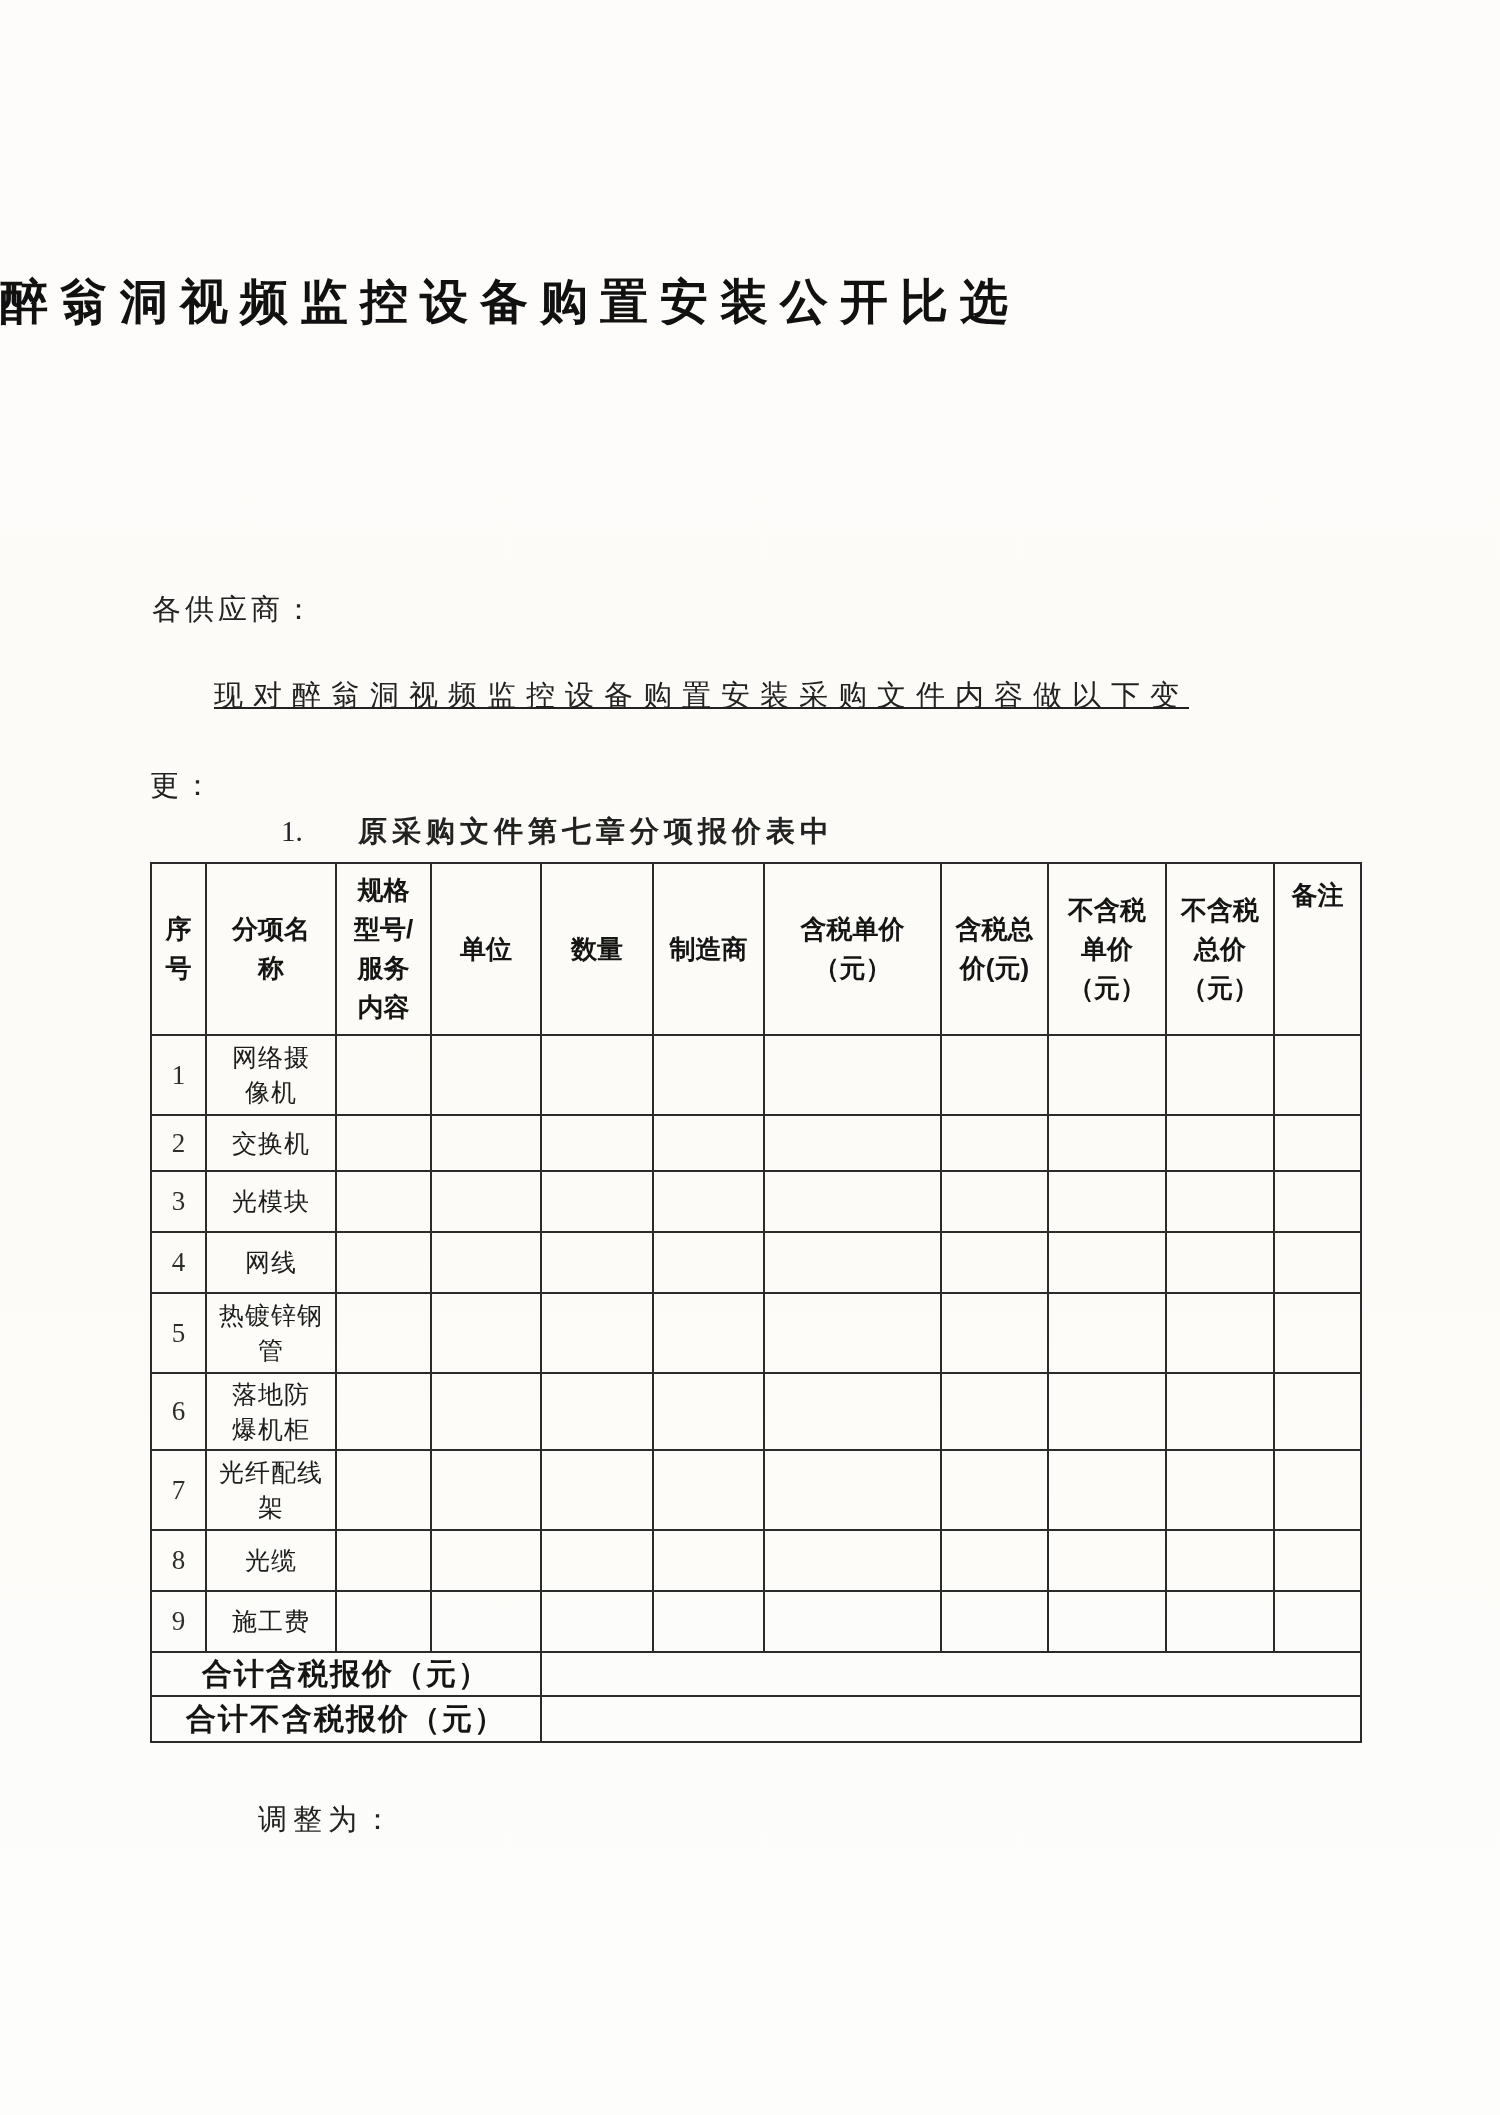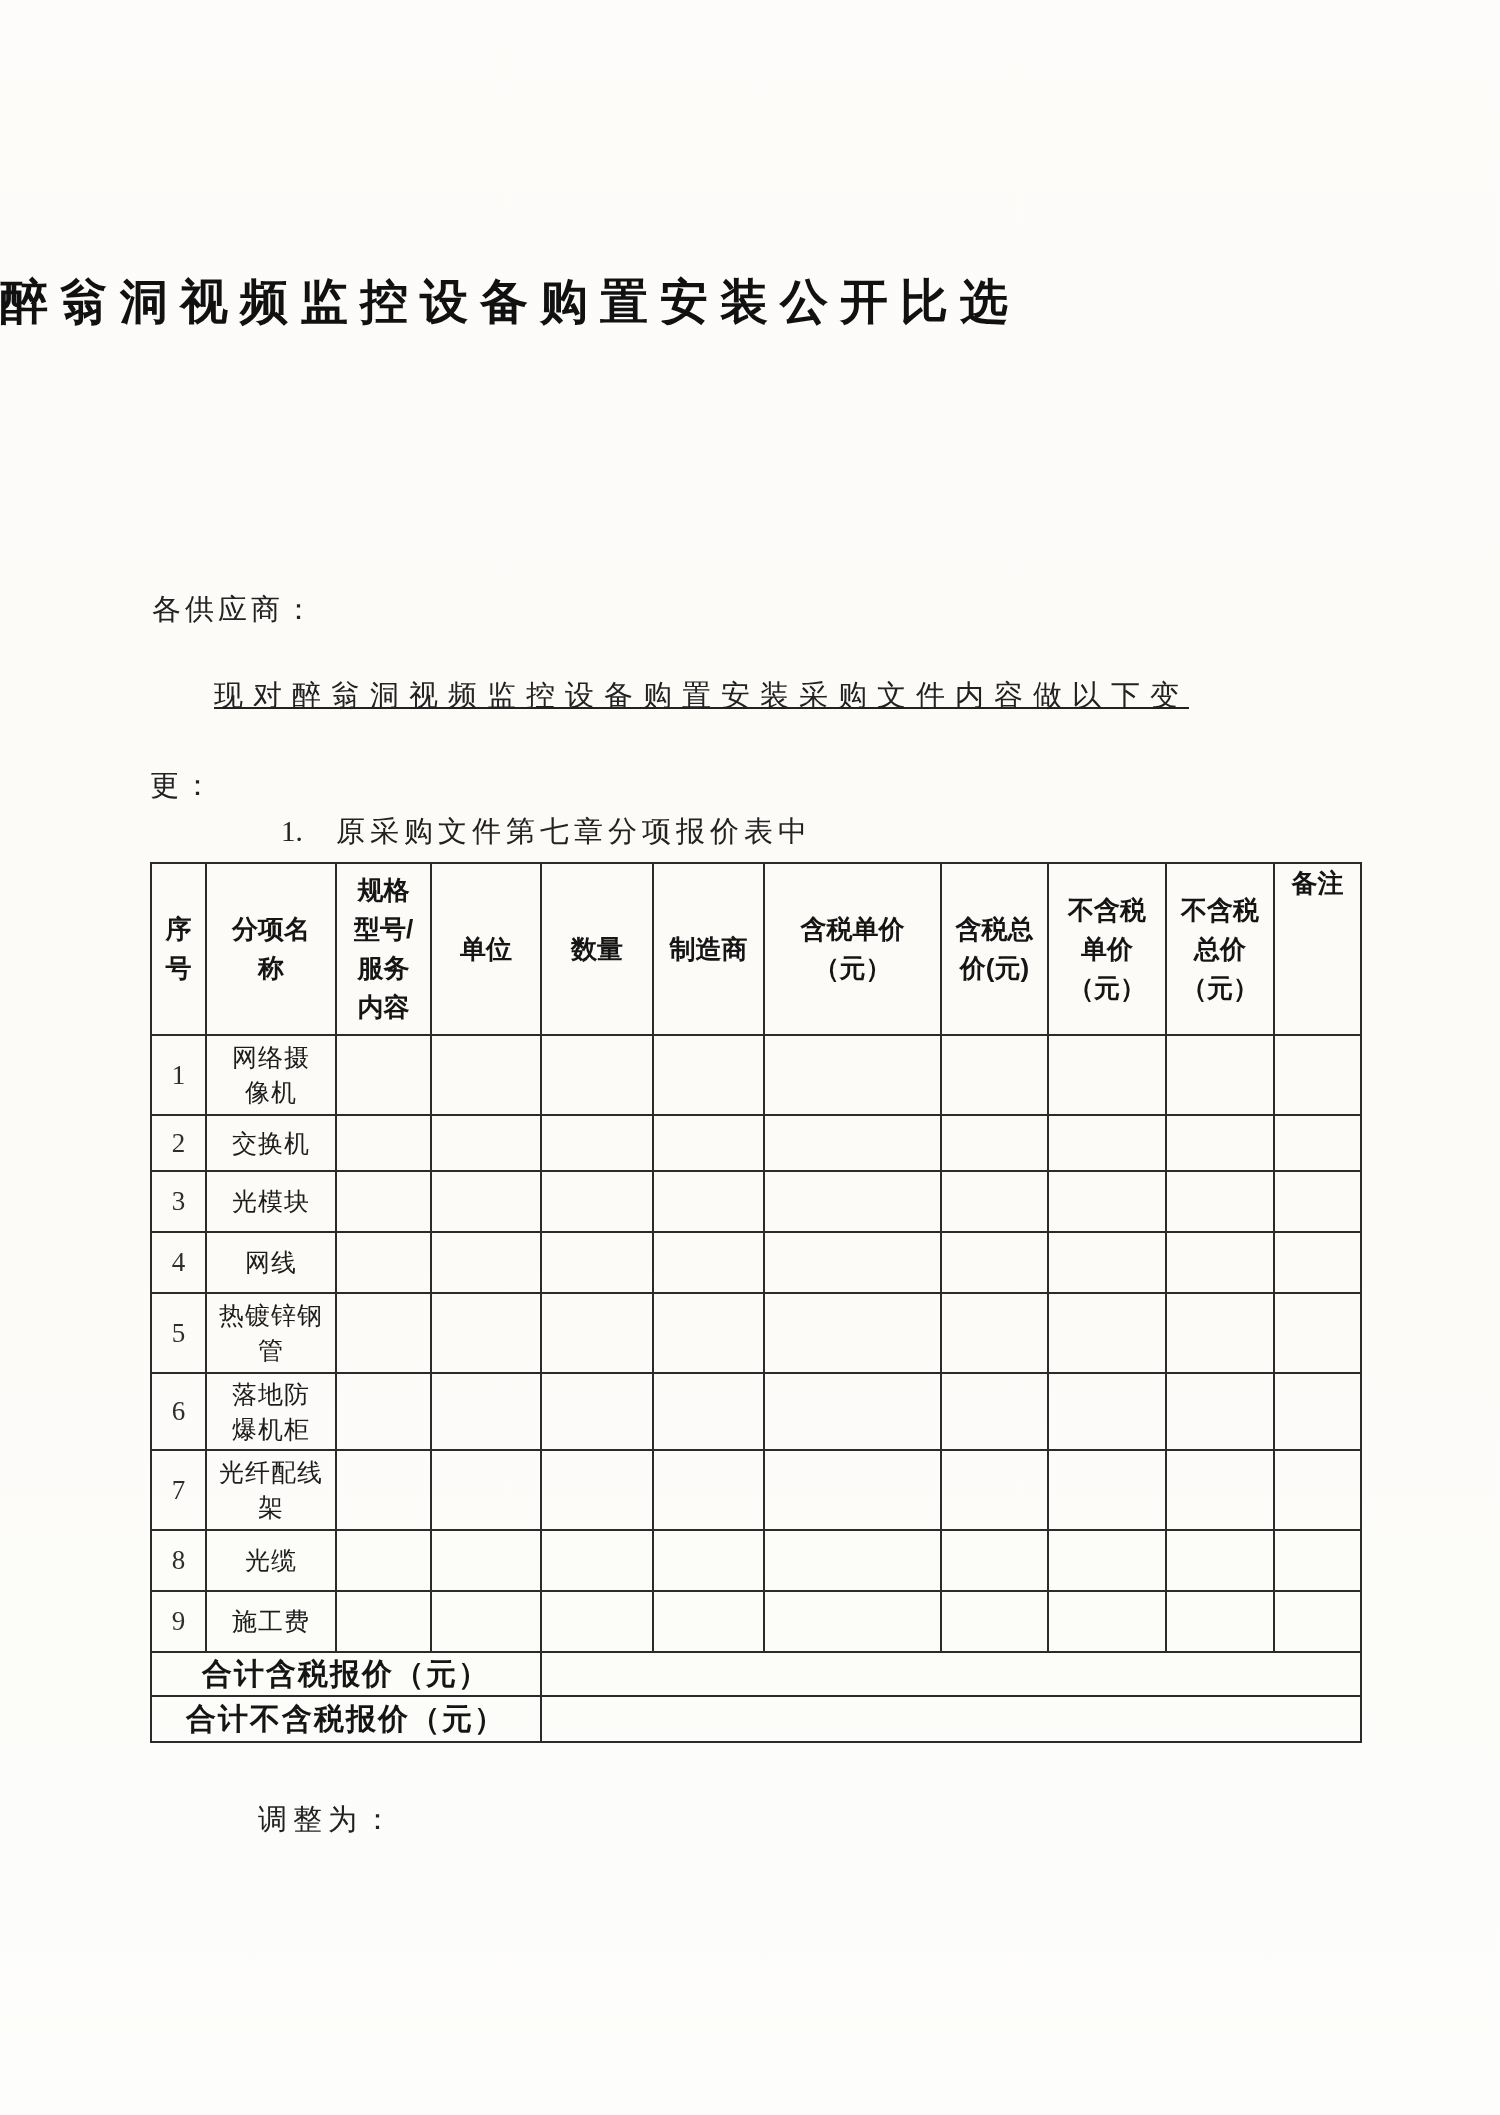--- a/index.html
+++ b/index.html
@@ -24,40 +24,40 @@
   .title.l2{top:384px;letter-spacing:10px;}
   .bodyline{
     position:absolute;font-size:29px;color:#222;
     white-space:nowrap;letter-spacing:4px;
   }
   .salutation{left:152px;top:590px;}
   .para1{left:150px;top:676px;letter-spacing:10px;text-indent:64px;text-decoration:underline;}
   .para2{left:150px;top:766px;}
   .listline{left:281px;top:812px;letter-spacing:5px;}
   .listline .num{letter-spacing:0;}
-  .listline .txt{margin-left:21px;}
+  .listline .txt{margin-left:43px;font-weight:bold;}
   .footnote{left:258px;top:1800px;letter-spacing:6px;}
 
   table.quote{
     position:absolute;left:150px;top:862px;
     border-collapse:collapse;table-layout:fixed;
     width:1210px;
   }
   table.quote td,table.quote th{
     border:2px solid #2b2b2b;
     padding:0;margin:0;
     text-align:center;vertical-align:middle;
     overflow:hidden;
   }
   th.hdr{
     font-family:"Liberation Sans","DejaVu Sans",sans-serif;
     font-weight:bold;font-size:26px;line-height:1.5;
     white-space:pre-line;color:#151515;
   }
-  th.hdr.top{vertical-align:top;padding-top:0;}
+  th.hdr.top{vertical-align:top;padding-top:12px;}
   td.c-no{
     font-size:27px;color:#2e2e2e;font-family:"Liberation Serif","DejaVu Serif",serif;
   }
   td.c-name{
     font-size:25px;line-height:1.4;white-space:pre-line;color:#1d1d1d;
     letter-spacing:1px;
   }
   td.sum-label{
     font-family:"Liberation Sans","DejaVu Sans",sans-serif;
     font-weight:bold;font-size:30px;letter-spacing:2px;color:#151515;

